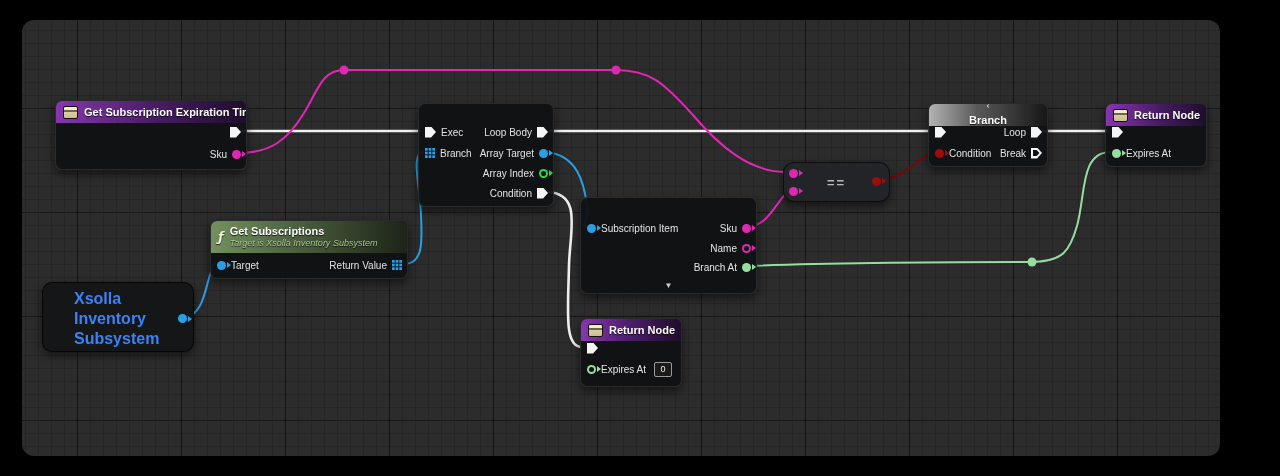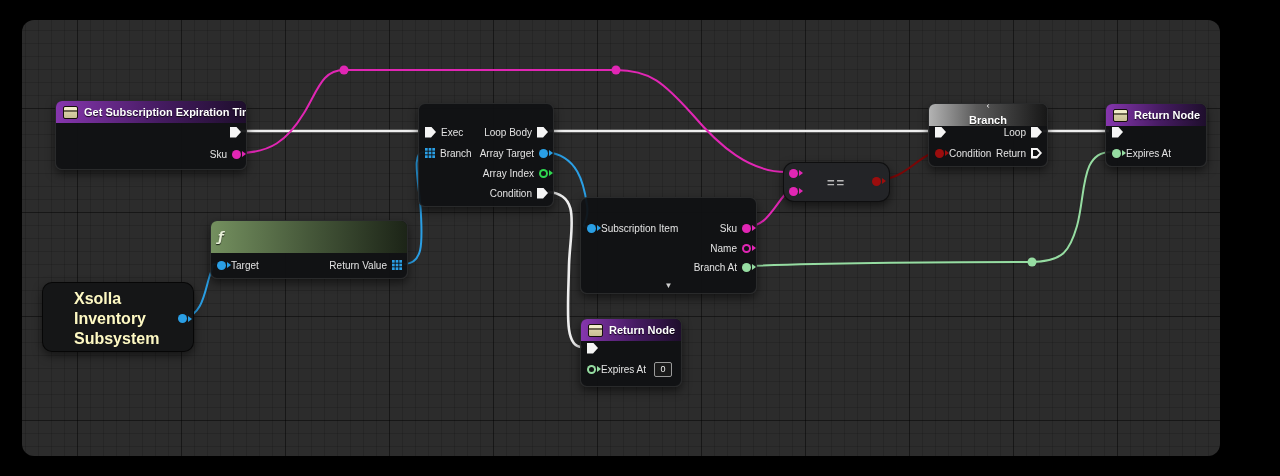--- a/index.html
+++ b/index.html
@@ -53,21 +53,21 @@
 
   .eqbody{background:#232427;border-radius:11px;border:1px solid rgba(0,0,0,0.6);}
   .eqlabel{position:absolute;inset:0;display:flex;align-items:center;justify-content:center;
     color:#b9b9b9;font-weight:bold;font-size:13px;letter-spacing:2px;}
 
   .collapse{position:absolute;left:0;right:0;bottom:3px;text-align:center;color:#cfcfcf;
     font-size:8px;line-height:8px;}
 
   .subsys{position:absolute;background:#151617;border:1px solid rgba(0,0,0,0.7);
     border-radius:10px;box-shadow:0 4px 10px rgba(0,0,0,0.5);}
-  .subsys .txt{padding:6px 0 0 31px;font-size:16px;font-weight:bold;color:#fef9c3;line-height:20px;}
+  .subsys .txt{padding:6px 0 0 31px;font-size:16px;font-weight:bold;color:#3b82f6;line-height:20px;}
   .subsys .outpin{position:absolute;right:6px;top:31px;}
 
   .valbox{display:inline-block;min-width:12px;height:13px;line-height:13px;text-align:center;
     border:1px solid #9a9a9a;background:#1a1a1a;color:#eee;font-size:9px;border-radius:2px;
     padding:0 2px;margin-left:3px;}
 </style>
 </head>
 <body>
 
 <div class="stage">
@@ -151,20 +151,24 @@
       <span>Condition</span>
       <span class="pexec">
           <span class="fill"></span>
         </span>
     </div>
   </div>
 
   <div class="node" style="left:210px;top:220px;width:196px;height:57px">
     <div class="hdr green">
       <span class="ic-fn">ƒ</span>
+      <span class="tcol">
+        <span>Get Subscriptions</span>
+        <span class="sub">Target is Xsolla Inventory Subsystem</span>
+      </span>
     </div>
     <div class="prow L" style="top:34px">
       <span class="dot" style="--c:#2a9fe5"></span>
       <span>Target</span>
     </div>
     <div class="prow R" style="top:34px">
       <span>Return Value</span>
       <svg width="10" height="10" viewBox="0 0 10 10">
           <g fill="#2a9fe5">
             <rect x="0" y="0" width="2.7" height="2.7"></rect>
@@ -239,21 +243,21 @@
       <span class="dot" style="--c:#9b0d0d"></span>
       <span>Condition</span>
     </div>
     <div class="prow R" style="top:18px">
       <span>Loop</span>
       <span class="pexec">
           <span class="fill"></span>
         </span>
     </div>
     <div class="prow R" style="top:39px">
-      <span>Return</span>
+      <span>Break</span>
       <span class="pexec hollow">
           <span class="fill"></span>
           <span class="inner"></span>
         </span>
     </div>
   </div>
 
   <div class="node" style="left:1105px;top:103px;width:100px;height:62px">
     <div class="hdr purple">
       <span class="ic-panel"></span>

